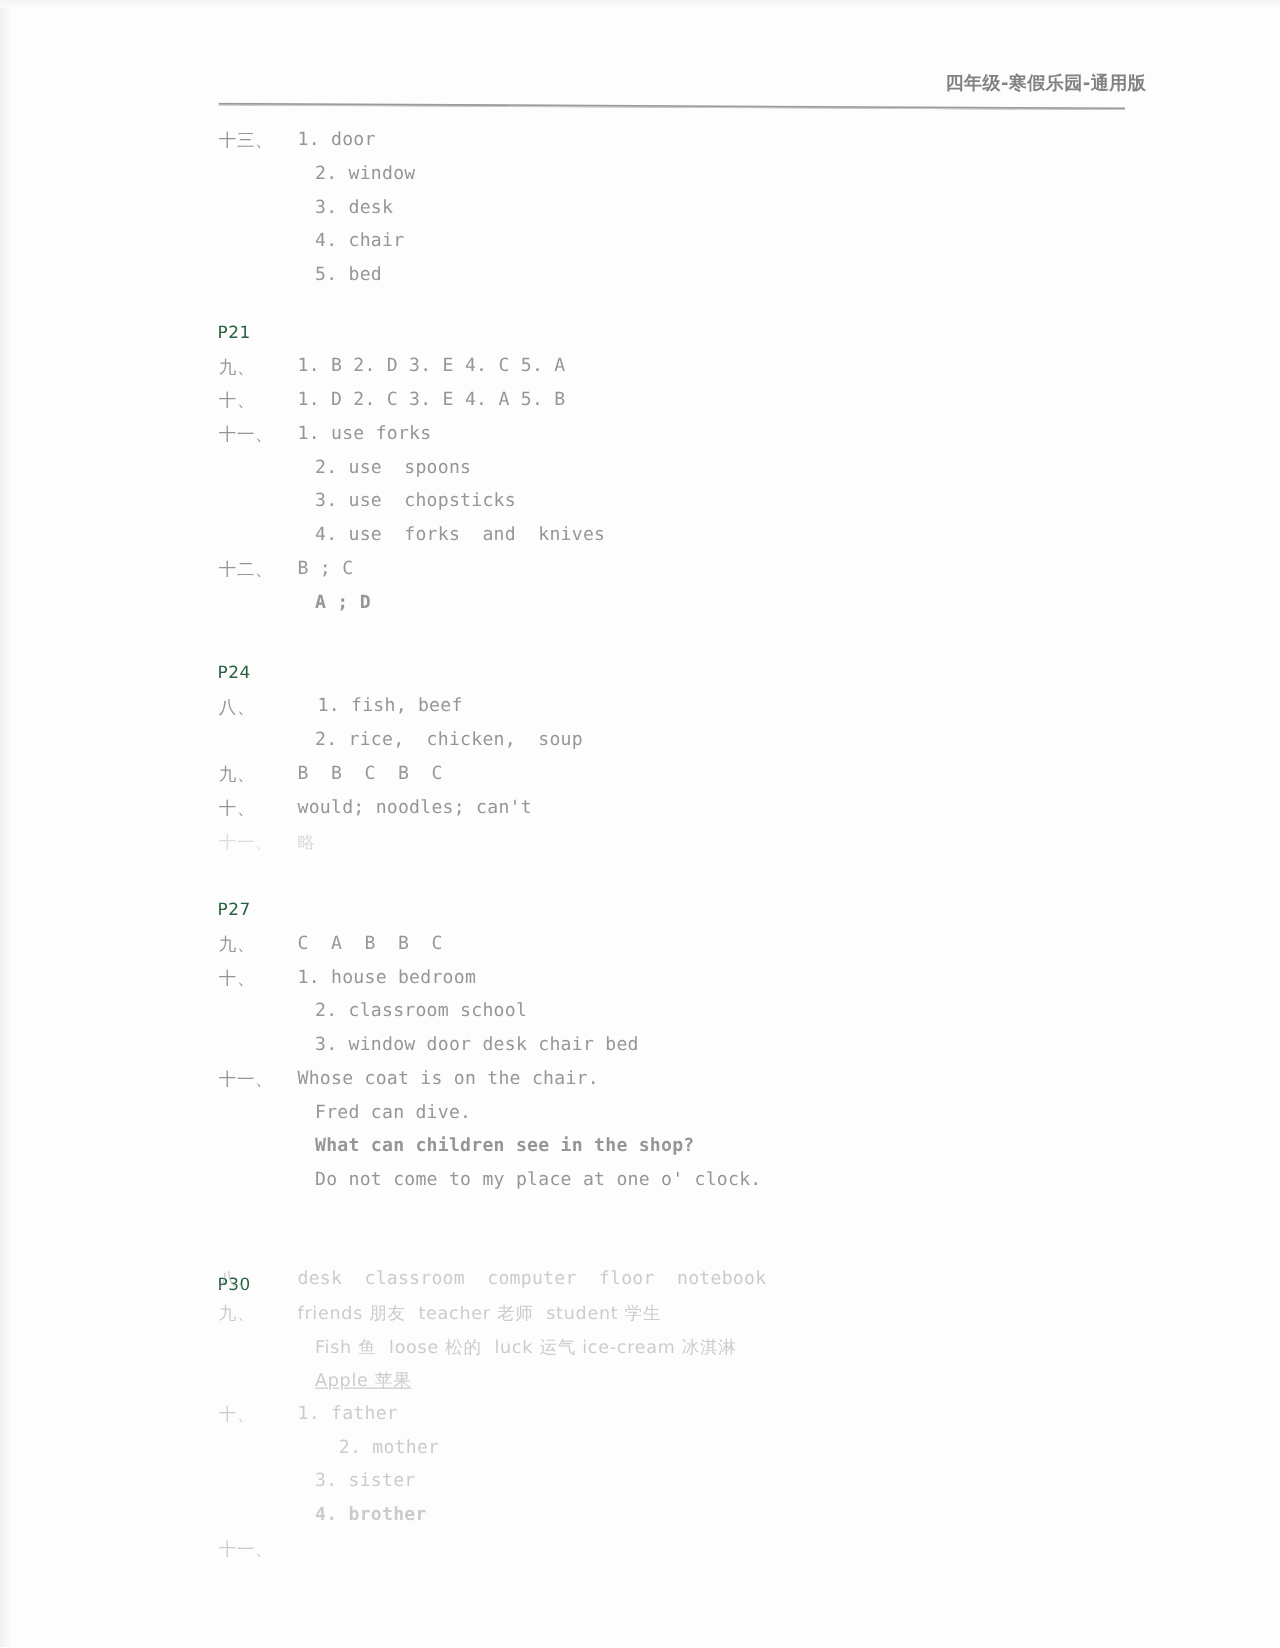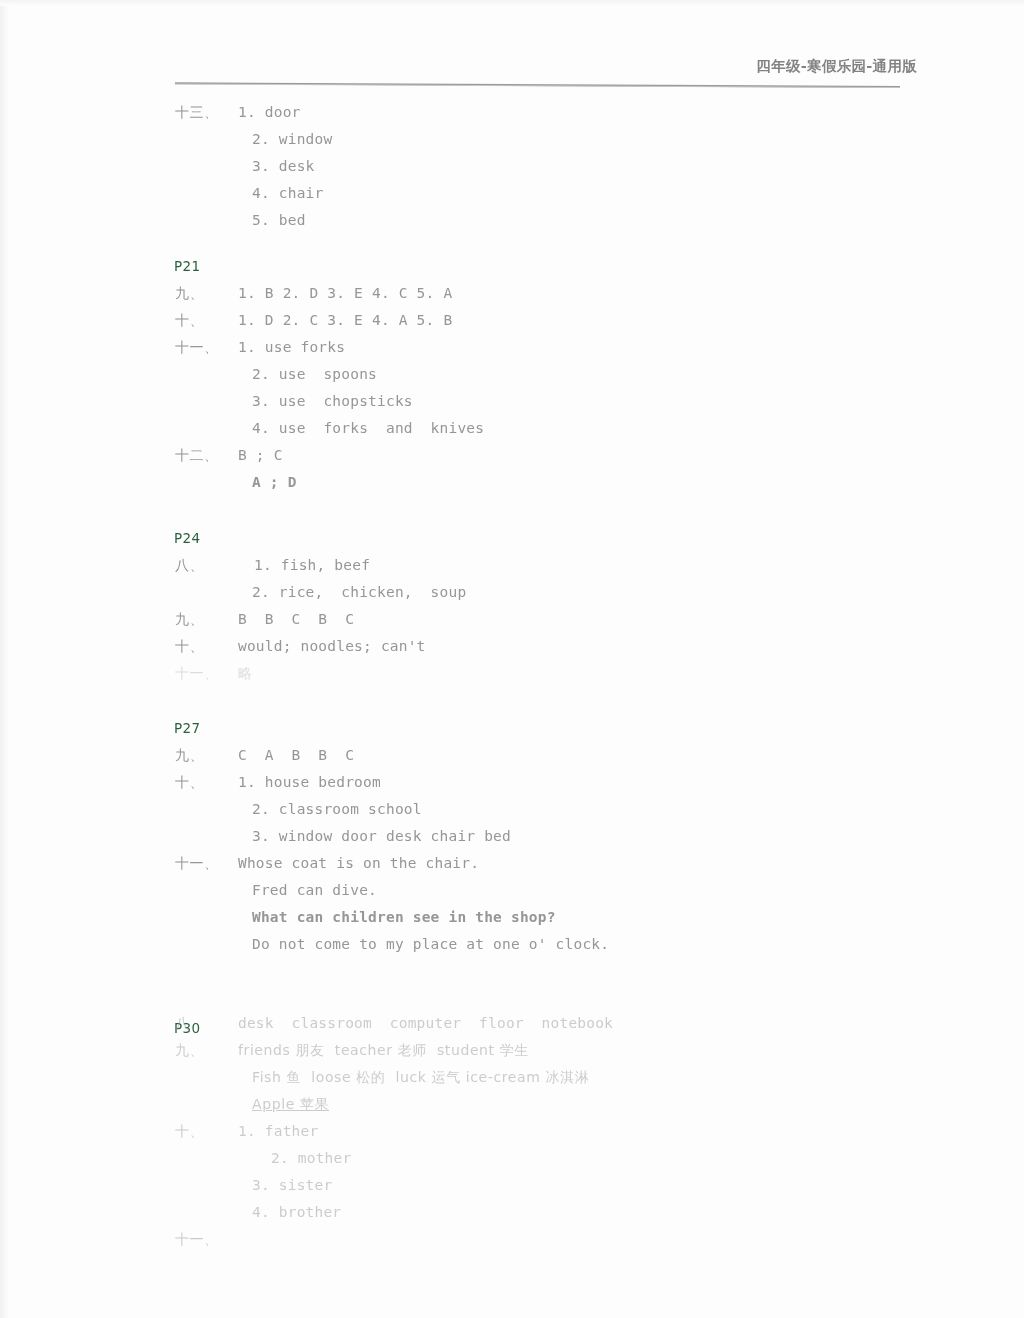--- a/index.html
+++ b/index.html
@@ -136,17 +136,17 @@
       <div class="line" style="left: 0px; top: 909px;"><span style="position: absolute; left: 252px; white-space: pre; font-weight: bold;">What can children see in the shop?</span></div>
       <div class="line" style="left: 0px; top: 936px;"><span style="position: absolute; left: 252px; white-space: pre;">Do not come to my place at one o' clock.</span></div>
       <div class="line pagemark" style="left: 174px; top: 988px; margin-top: 32px;">P30</div>
       <div class="line faint" style="left: 0px; top: 1015px;"><span class="marker" style="position: absolute; left: 175px;">八、</span><span style="position: absolute; left: 238px; white-space: pre;">desk  classroom  computer  floor  notebook</span></div>
       <div class="line cn faint" style="left: 0px; top: 1042px;"><span class="marker" style="position: absolute; left: 175px;">九、</span><span style="position: absolute; left: 238px; white-space: pre;">friends 朋友  teacher 老师  student 学生</span></div>
       <div class="line cn faint" style="left: 0px; top: 1069px;"><span style="position: absolute; left: 252px; white-space: pre;">Fish 鱼  loose 松的  luck 运气 ice-cream 冰淇淋</span></div>
       <div class="line cn faint" style="left: 0px; top: 1096px;"><span style="position: absolute; left: 252px; white-space: pre; text-decoration: underline;">Apple 苹果</span></div>
       <div class="line faint" style="left: 0px; top: 1123px;"><span class="marker" style="position: absolute; left: 175px;">十、</span><span style="position: absolute; left: 238px; white-space: pre;">1. father</span></div>
       <div class="line faint" style="left: 0px; top: 1150px;"><span style="position: absolute; left: 252px; white-space: pre; margin-left: 19px;">2. mother</span></div>
       <div class="line faint" style="left: 0px; top: 1177px;"><span style="position: absolute; left: 252px; white-space: pre;">3. sister</span></div>
-      <div class="line faint" style="left: 0px; top: 1204px;"><span style="position: absolute; left: 252px; white-space: pre;">4. brother</span></div>
+      <div class="line faint" style="left: 0px; top: 1204px;"><span style="position: absolute; left: 252px; white-space: pre; font-weight: bold;">4. brother</span></div>
       <div class="line faint" style="left: 0px; top: 1231px;"><span class="marker" style="position: absolute; left: 175px;">十一、</span></div>
     </div>
 
 </div>
 
 </body></html>

